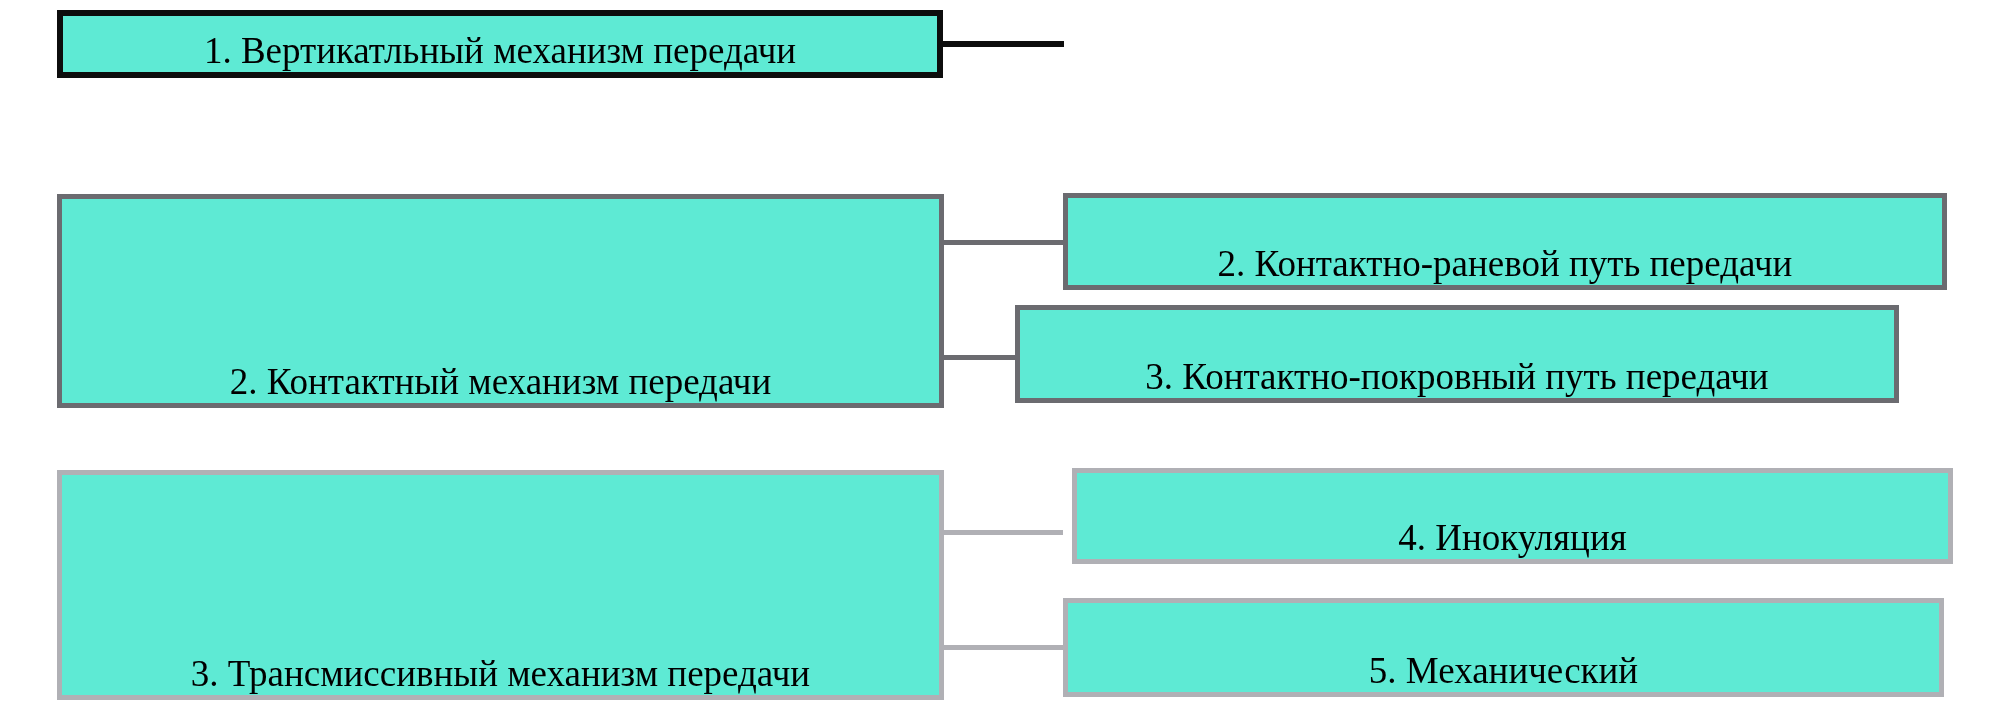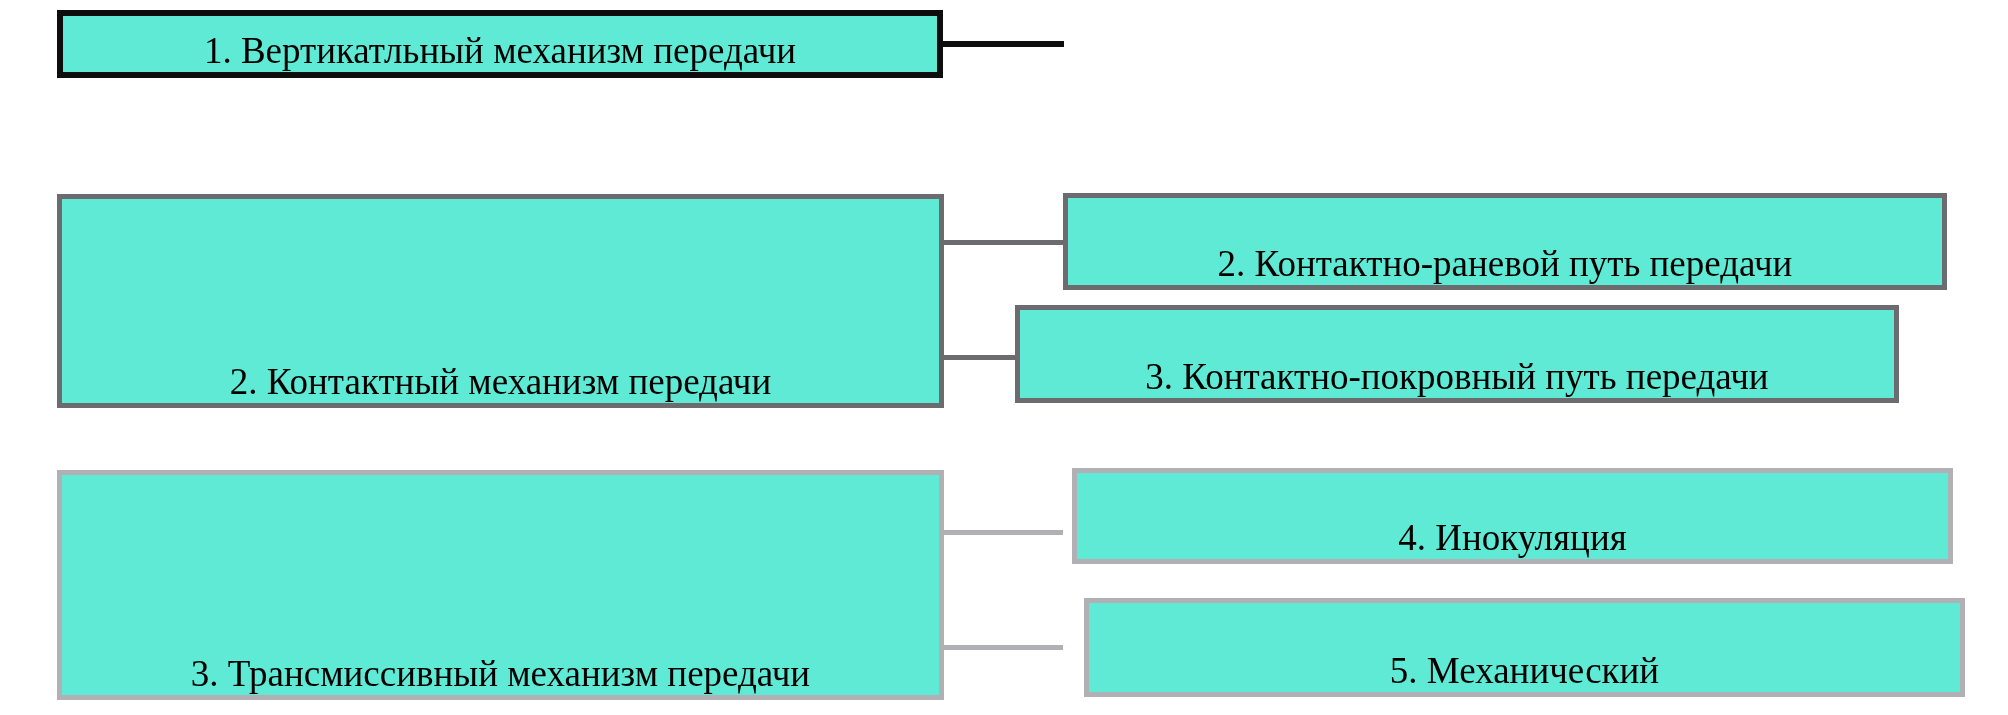--- a/index.html
+++ b/index.html
@@ -57,21 +57,21 @@
   
   #node-mech-2   { left: 57px;   top: 194px; width: 887px; height: 214px; font-size: 37px; }
   #node-route-2  { left: 1063px; top: 193px; width: 884px; height: 97px;  font-size: 37px; }
   #node-route-3  { left: 1015px; top: 305px; width: 884px; height: 98px;  font-size: 37px; }
   #conn-r2a      { left: 944px;  top: 240px; width: 119px; }
   #conn-r2b      { left: 944px;  top: 355px; width: 119px; }
 
   
   #node-mech-3   { left: 57px;   top: 470px; width: 887px; height: 230px; font-size: 37px; }
   #node-route-4  { left: 1063px; top: 468px; width: 881px; height: 96px;  font-size: 37px; margin-left: 9px; }
-  #node-route-5  { left: 1063px; top: 598px; width: 881px; height: 99px;  font-size: 37px; margin-left: 21px; }
+  #node-route-5  { left: 1063px; top: 598px; width: 881px; height: 99px;  font-size: 37px; }
   #conn-r3a      { left: 944px;  top: 530px; width: 119px; }
   #conn-r3b      { left: 944px;  top: 645px; width: 119px; }
 </style>
 </head>
 <body>
 
 <div id="diagram">
 
   <div class="node tier-1" id="node-mech-1">
     <span class="label">1. Вертикатльный механизм передачи</span>

